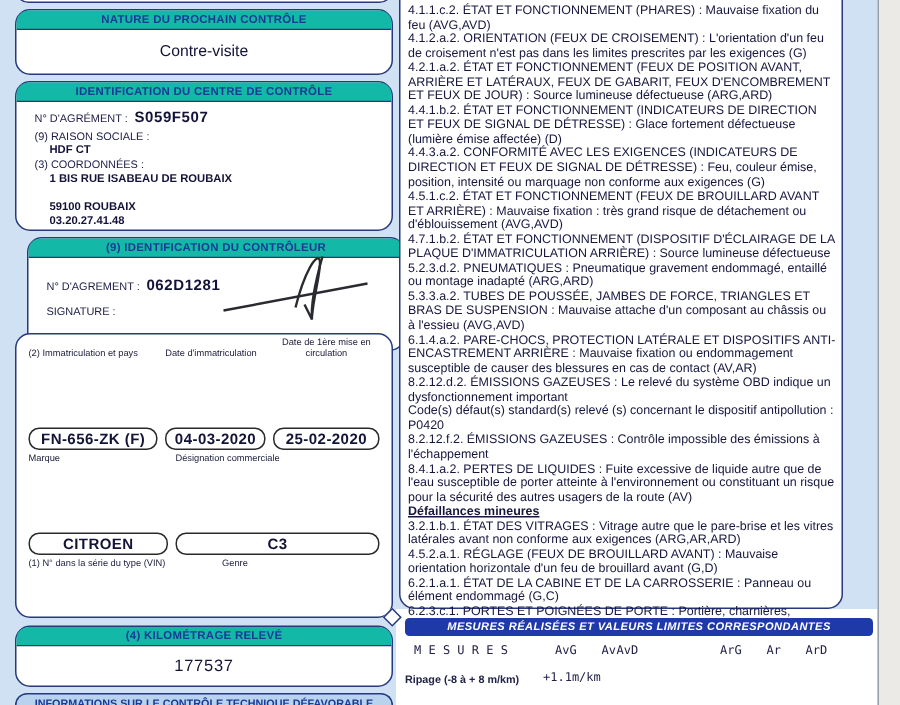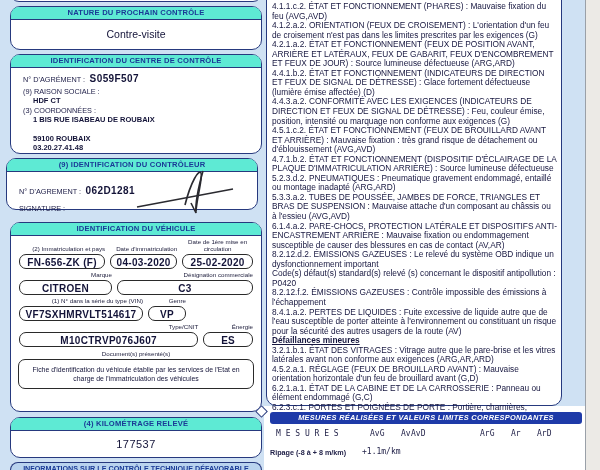--- a/index.html
+++ b/index.html
@@ -4,29 +4,29 @@
 <style>
   html,body{margin:0;padding:0;}
   body{
     width:600px;height:470px;position:relative;overflow:hidden;
     background:#cfe1f3;
     font-family:"Liberation Sans",sans-serif;
     color:#131338;
   }
   .box{position:absolute;background:#ffffff;border:1.5px solid #26397e;border-radius:10px;box-sizing:border-box;}
   .band{
-    background:#5eead4;border-bottom:1px solid #26397e;color:#1a3a96;font-weight:bold;
+    background:#14b8a6;border-bottom:1px solid #26397e;color:#1a3a96;font-weight:bold;
     text-align:center;font-size:7.6px;line-height:12px;height:12px;
     border-radius:8px 8px 0 0;letter-spacing:.2px;white-space:nowrap;overflow:hidden;
   }
   .lbl{font-size:7.3px;color:#1c1c46;}
   .valbold{font-weight:bold;font-size:10px;letter-spacing:.4px;}
   .addr{font-size:7.5px;font-weight:600;padding-left:10px;}
   .vrow{display:flex;padding:0 8px;gap:5px;align-items:flex-end;box-sizing:border-box;}
-  .vcell{display:flex;flex-direction:column;align-items:flex-end;box-sizing:border-box;}
+  .vcell{display:flex;flex-direction:column;align-items:flex-start;box-sizing:border-box;gap:44px;}
   .vlabel{font-size:6.2px;color:#222240;text-align:center;line-height:1.12;margin-bottom:1px;white-space:nowrap;}
   .vlabel.wrap{white-space:normal;}
   .vfield{
     border:1.4px solid #2a2a2a;border-radius:7px;background:#fff;
     font-size:10px;font-weight:600;letter-spacing:.3px;text-align:center;
     height:15px;line-height:15px;width:100%;box-sizing:border-box;white-space:nowrap;overflow:hidden;
   }
   .defect{font-size:8.3px;line-height:9.55px;color:#16163f;}
   .minor-head{font-weight:bold;text-decoration:underline;}
   .mono{font-family:"DejaVu Sans Mono",monospace;}
@@ -51,38 +51,37 @@
     </div>
     <div class="lbl">(9) RAISON SOCIALE :</div>
     <div class="addr">HDF CT</div>
     <div class="lbl">(3) COORDONNÉES :</div>
     <div class="addr">1 BIS RUE ISABEAU DE ROUBAIX</div>
     <div class="addr" style="margin-top:9px;">59100 ROUBAIX</div>
     <div class="addr">03.20.27.41.48</div>
   </div>
 </div>
 
-<div class="box" style="left:6px;top:158px;width:252px;height:52px;">
+<div class="box" style="left:18px;top:158px;width:252px;height:76px;">
   <div class="band">(9) IDENTIFICATION DU CONTRÔLEUR</div>
   <div style="padding:12px 6px 0 12px;line-height:9.5px;">
     <div>
       <span class="lbl">N° D'AGREMENT :</span>
       <span class="valbold">062D1281</span>
     </div>
     <div class="lbl" style="margin-top:7px;">SIGNATURE :</div>
   </div>
   <svg style="position:absolute;right:14px;top:8px;" width="110" height="48" viewBox="0 0 110 48">
     <path d="M4 40 L100 22" stroke="#2a2a30" stroke-width="1.6" fill="none"></path>
     <path d="M52 38 C58 14 66 2 68 6 C70 10 64 30 63 44" stroke="#2a2a30" stroke-width="1.6" fill="none"></path>
     <path d="M70 4 C66 18 62 34 63 46 L58 36" stroke="#2a2a30" stroke-width="1.6" fill="none"></path>
   </svg>
 </div>
 
 <div class="box" style="left:10px;top:222px;width:252px;height:190px;">
-  <div class="band">IDENTIFICATION DU VÉHICULE</div>
 
   <div class="vrow" style="margin-top:3px;">
     <div class="vcell" style="width:90px;">
       <div class="vlabel">(2) Immatriculation et pays</div>
       <div class="vfield">FN-656-ZK (F)</div>
     </div>
     <div class="vcell" style="width:70px;">
       <div class="vlabel">Date d'immatriculation</div>
       <div class="vfield">04-03-2020</div>
     </div>

